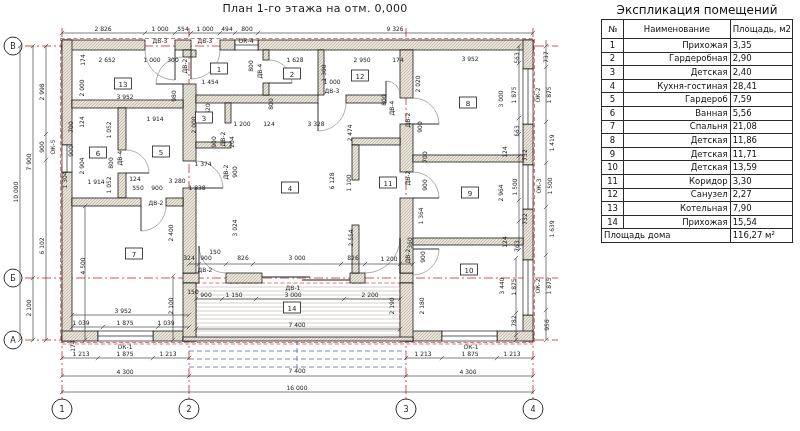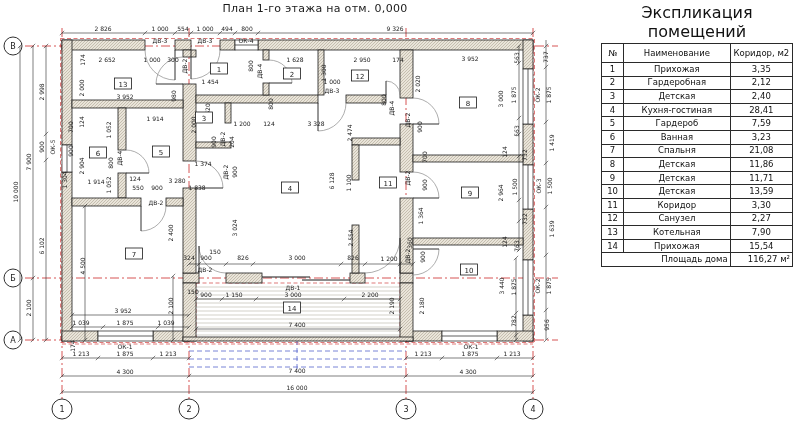--- a/index.html
+++ b/index.html
@@ -8,30 +8,30 @@
   #plan{position:absolute;left:0;top:0;}
   #plan-title{position:absolute;left:150px;top:2px;width:330px;text-align:center;
               font-size:11px;color:#1a1a1a;letter-spacing:0.3px;}
   
   text.dim{font-size:6px;fill:#1a1a1a;text-anchor:middle;font-family:"DejaVu Sans",sans-serif;}
   text.roomnum{font-size:7px;fill:#1a1a1a;text-anchor:middle;font-family:"DejaVu Sans",sans-serif;}
   text.bub{font-size:8px;fill:#1a1a1a;text-anchor:middle;font-family:"DejaVu Sans",sans-serif;}
   path.dimline{stroke:#2a2a2a;stroke-width:0.6;fill:none;}
   
   #sched{position:absolute;left:601px;top:3px;width:192px;}
-  #sched-title{font-size:16px;text-align:center;color:#111;margin-bottom:2px;}
+  #sched-title{font-size:12px;text-align:center;color:#111;margin-bottom:2px;}
   #sched table{border-collapse:collapse;width:100%;table-layout:fixed;}
   #sched td,#sched th{border:1px solid #2a2a2a;font-size:8.5px;font-weight:normal;
       color:#111;padding:0 2px;height:12.6px;line-height:1.05;overflow:hidden;white-space:nowrap;}
   #sched th{height:18px;text-align:center;}
   #sched col.c1{width:22px;} #sched col.c2{width:106px;} #sched col.c3{width:62px;}
   #sched td.num{text-align:center;}
-  #sched td.name{text-align:center;margin-left:48px;}
-  #sched td.area{text-align:center;}
-  #sched td.foot{ text-align:right;}
+  #sched td.name{text-align:right;margin-left:48px;}
+  #sched td.area{}
+  #sched td.foot{ text-align:left;}
 </style>
 </head>
 <body>
 
 <div id="stage">
 
   <div id="plan-title">План 1-го этажа на отм. 0,000</div>
 
   <svg id="plan" width="800" height="431" viewBox="0 0 800 431">
     <defs>
@@ -419,53 +419,53 @@
     <table>
       <colgroup>
           <col class="c1">
           <col class="c2">
           <col class="c3">
         </colgroup>
       <thead>
         <tr>
           <th>№</th>
           <th>Наименование</th>
-          <th>Коридор, м2</th>
+          <th>Площадь, м2</th>
         </tr>
       </thead>
       <tbody id="sched-body">
           <tr>
             <td class="num">1</td>
             <td class="name">Прихожая</td>
             <td class="area">3,35</td>
           </tr>
           <tr>
             <td class="num">2</td>
             <td class="name">Гардеробная</td>
-            <td class="area">2,12</td>
+            <td class="area">2,90</td>
           </tr>
           <tr>
             <td class="num">3</td>
             <td class="name">Детская</td>
             <td class="area">2,40</td>
           </tr>
           <tr>
             <td class="num">4</td>
             <td class="name">Кухня-гостиная</td>
             <td class="area">28,41</td>
           </tr>
           <tr>
             <td class="num">5</td>
             <td class="name">Гардероб</td>
             <td class="area">7,59</td>
           </tr>
           <tr>
             <td class="num">6</td>
             <td class="name">Ванная</td>
-            <td class="area">3,23</td>
+            <td class="area">5,56</td>
           </tr>
           <tr>
             <td class="num">7</td>
             <td class="name">Спальня</td>
             <td class="area">21,08</td>
           </tr>
           <tr>
             <td class="num">8</td>
             <td class="name">Детская</td>
             <td class="area">11,86</td>

